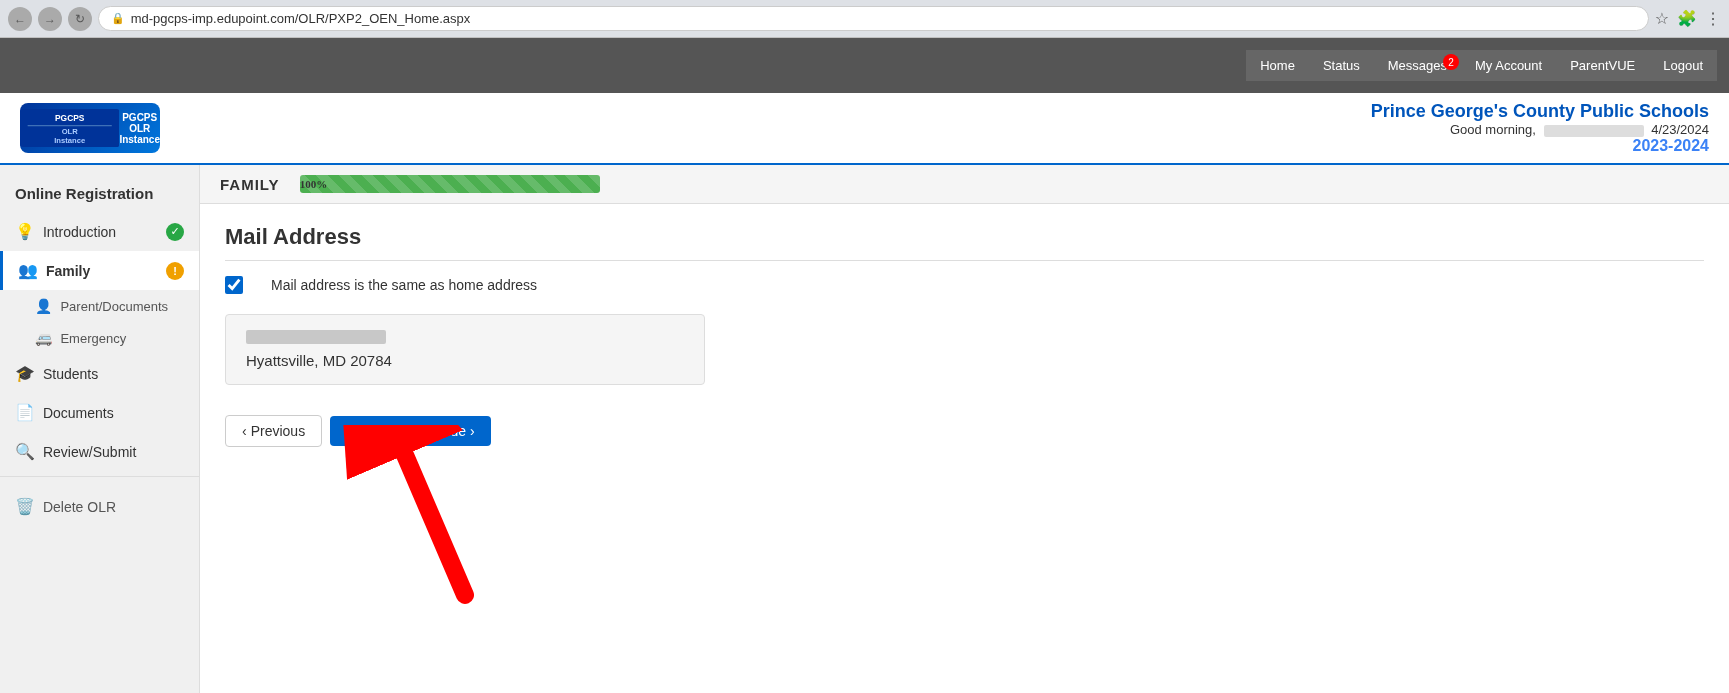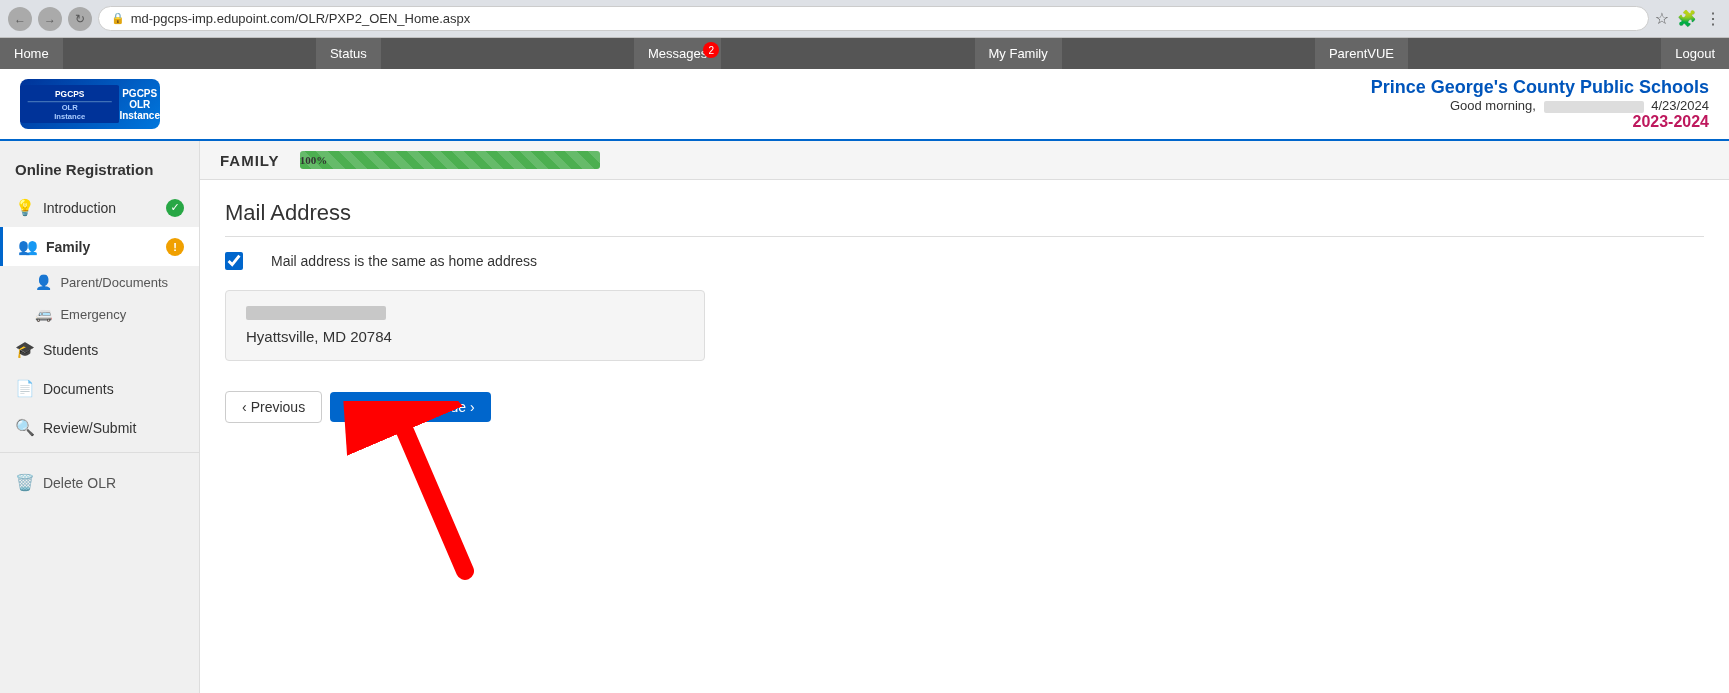--- a/index.html
+++ b/index.html
@@ -29,22 +29,22 @@
       gap: 6px;
     }
     .address-bar .lock-icon { color: #666; font-size: 11px; }
     .browser-actions { display: flex; gap: 8px; align-items: center; }
     .browser-action-btn { background: none; border: none; cursor: pointer; font-size: 16px; color: #555; }
 
     
     .top-nav {
       background: #555;
       display: flex;
-      justify-content: space-between;
-      padding: 0;
+      justify-content: flex-end;
+      padding: 12px;
     }
     .top-nav a {
       color: white;
       text-decoration: none;
       padding: 8px 14px;
       font-size: 13px;
       display: inline-block;
       background: #666;
     }
     .top-nav a.messages { position: relative; }
@@ -88,21 +88,21 @@
     }
     .logo-img::after {
       content: 'PGCPS\AOLR\AInstance';
       white-space: pre;
       font-size: 10px;
       text-align: center;
     }
     .header-right { text-align: right; }
     .school-name { color: #0055bb; font-weight: bold; font-size: 18px; }
     .school-sub { color: #333; font-size: 13px; }
-    .school-year { color: #be185d; font-size: 16px; font-weight: bold; }
+    .school-year { color: #3b82f6; font-size: 16px; font-weight: bold; }
 
     
     .main-layout {
       display: flex;
       min-height: calc(100vh - 120px);
     }
 
     
     .sidebar {
       width: 200px;
@@ -222,21 +222,21 @@
       top: 50%;
       transform: translateY(-50%);
       font-family: Liberation Serif, serif;
     }
 
     
     .content-inner { padding: 20px 25px; }
 
     .page-title {
       font-size: 22px;
-      font-weight: normal;
+      font-weight: bold;
       color: #333;
       margin-bottom: 15px;
       padding-bottom: 10px;
       border-bottom: 1px solid #ddd;
     }
 
     .checkbox-row {
       display: flex;
       align-items: center;
       gap: 28px;
@@ -329,21 +329,21 @@
   </div>
 </div>
 
 <div class="top-nav">
   <a href="#">Home</a>
   <a href="#">Status</a>
   <a href="#" class="messages">
     <span>Messages</span>
     <span class="badge">2</span>
   </a>
-  <a href="#">My Family</a>
+  <a href="#">My Account</a>
   <a href="#">ParentVUE</a>
   <a href="#">Logout</a>
 </div>
 
 <div class="header">
   <div class="logo-area">
     <div class="logo-img">
       <svg width="130" height="50" viewBox="0 0 130 50">
         <rect width="130" height="50" fill="#003399" rx="4"></rect>
         <text x="65" y="16" text-anchor="middle" fill="white" font-size="11" font-weight="bold">PGCPS</text>

